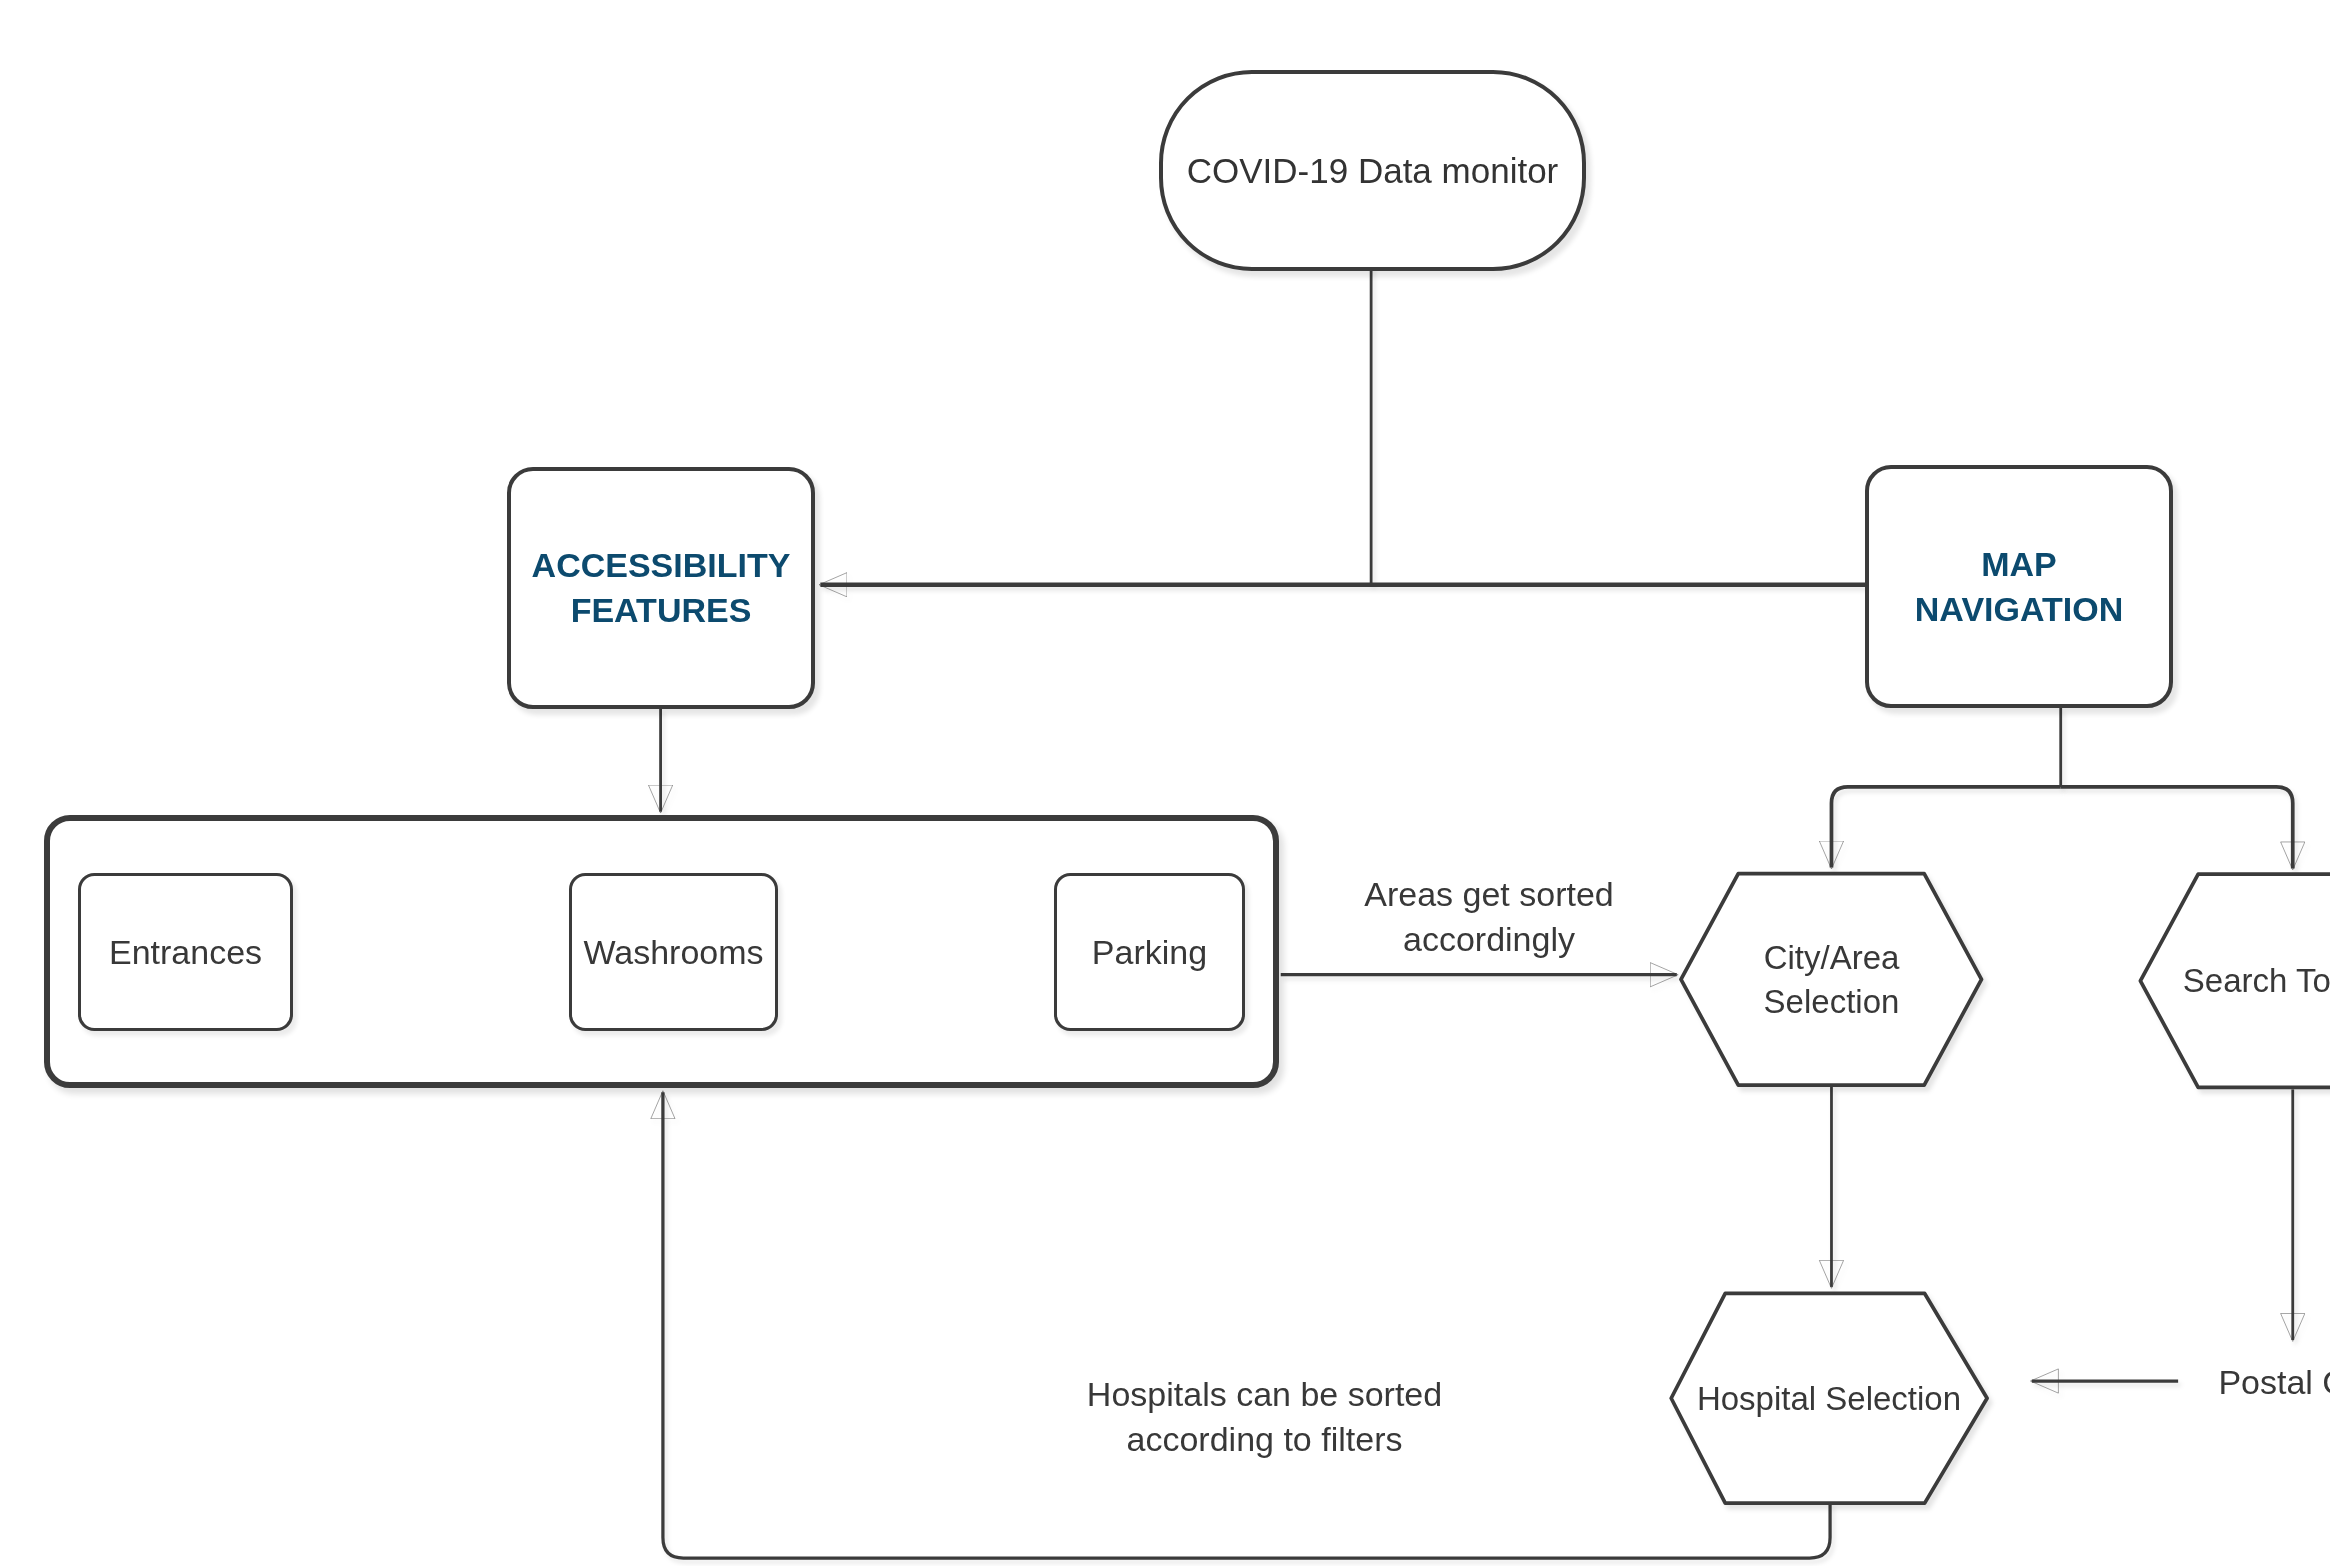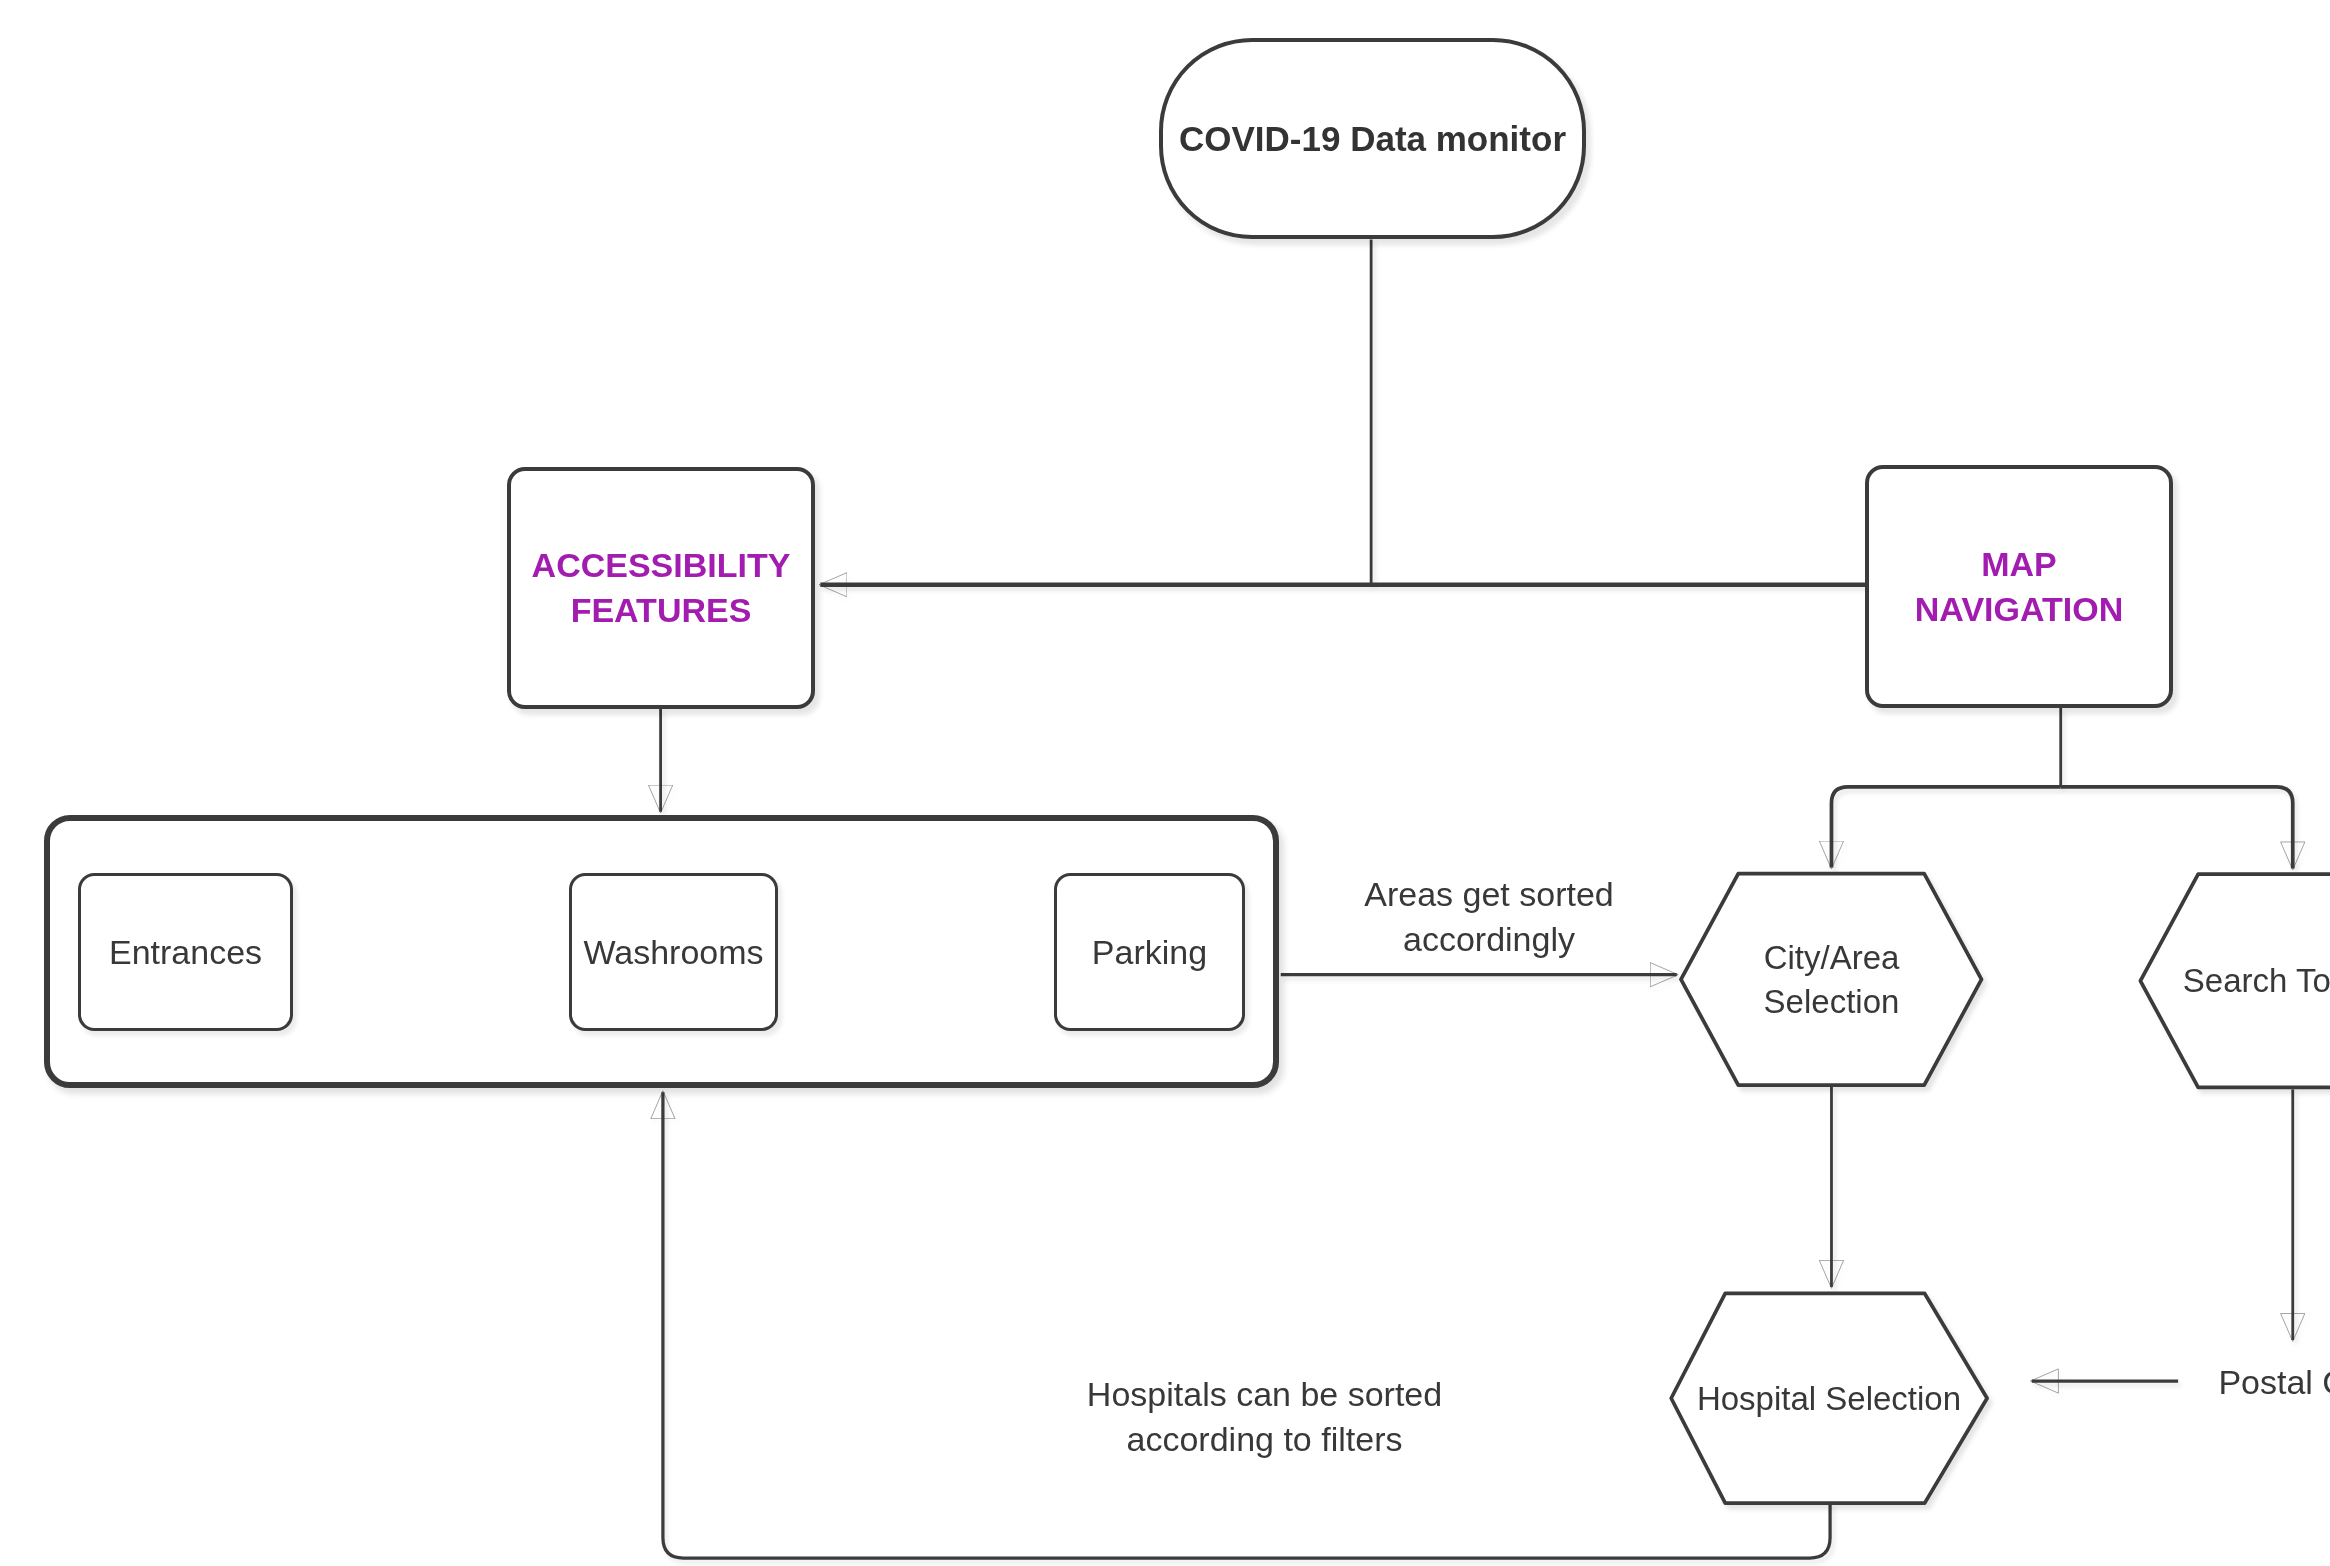--- a/index.html
+++ b/index.html
@@ -21,22 +21,22 @@
   #edges polygon.hex{fill:#ffffff;stroke:var(--ink);stroke-width:8;stroke-linejoin:round;
     filter:drop-shadow(8px 10px 5px rgba(0,0,0,0.10));}
   #edges path.e{filter:drop-shadow(6px 8px 4px rgba(0,0,0,0.10));}
   .shape{
     position:absolute;box-sizing:border-box;background:#fff;
     border:4.7px solid var(--ink);
     display:flex;align-items:center;justify-content:center;
     text-align:center;white-space:pre-line;
     box-shadow:4.2px 5.1px 5.6px rgba(0,0,0,0.10);
   }
-  .terminator{border-radius:93px;font-weight:bold;font-size:35px;color:#333;}
-  .process{border-radius:18px;font-weight:bold;font-size:34px;line-height:45px;color:#a21caf;}
+  .terminator{border-radius:93px;font-weight:normal;font-size:35px;color:#333;margin-top:32px;}
+  .process{border-radius:26px;font-weight:bold;font-size:34px;line-height:45px;color:#0c4a6e;}
   .container-box{
     border-radius:26px;border-width:6px;
     display:flex;align-items:center;justify-content:space-between;
     padding:0 28px;box-shadow:4.7px 5.6px 6.5px rgba(0,0,0,0.12);
   }
   .feature{
     position:relative;box-sizing:border-box;height:158px;
     border:3.7px solid var(--ink);border-radius:16.3px;background:#fff;
     display:flex;align-items:center;justify-content:center;
     text-align:center;font-size:34px;line-height:44px;

